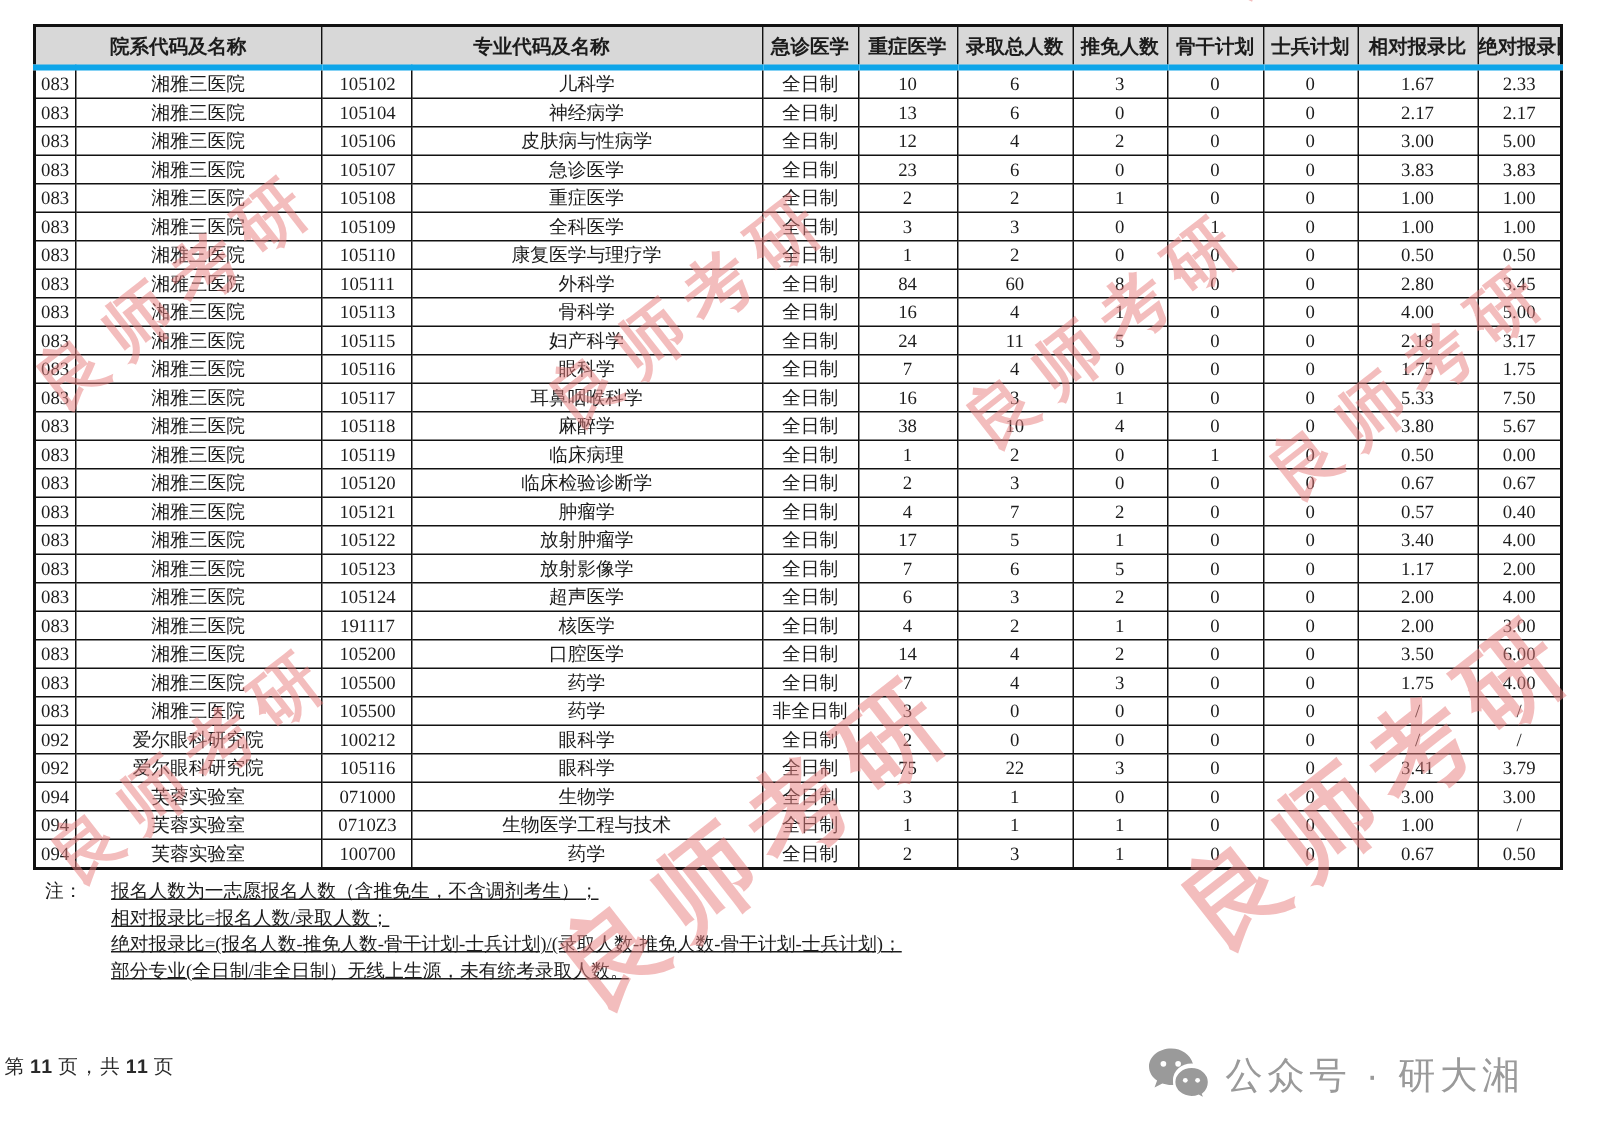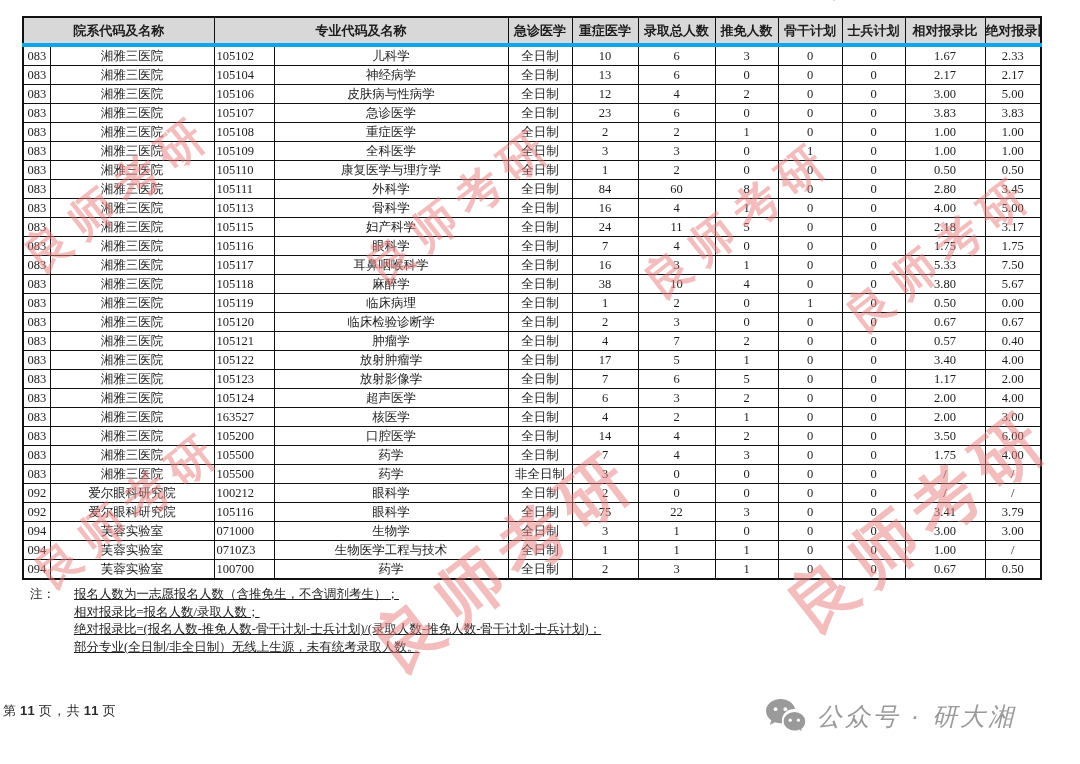--- a/index.html
+++ b/index.html
@@ -23,21 +23,21 @@
   }
   .stat-table thead th{
     background:#d8d8d8;
     font-weight:bold;font-size:13px;height:25px;
     border-bottom:4px solid #0ea5e9;
   }
   .stat-table{border:2px solid #111;}
   .stat-table tbody td{
     font-size:12.5px;height:18px;line-height:18px;
   }
-  .stat-table td.code-cell{text-align:left;padding-left:2px;}
+  .stat-table td.code-cell{text-align:center;padding-left:2px;}
   
   .notes{
     position:absolute;left:30px;top:586px;width:900px;z-index:1;
     font-size:12.5px;line-height:17.6px;
   }
   .notes-label{position:absolute;left:0;top:0;}
   .notes-lines{margin-left:44px;text-decoration:underline;}
   
   .page-footer{
     position:absolute;left:0;top:702px;width:988px;
@@ -46,21 +46,21 @@
   .page-footer b{font-family:"Liberation Sans","DejaVu Sans",sans-serif;font-size:13px;}
   .page-footer span{margin:0 3px;}
   
   .wechat-badge{
     position:absolute;right:64px;top:698px;z-index:2;
     display:flex;align-items:center;gap:10px;
     color:#939393;
   }
   .wechat-label{
     font-family:"Liberation Sans","DejaVu Sans",sans-serif;
-    font-size:25px;letter-spacing:3px;color:#9a9a9a;font-style:italic;
+    font-size:25px;letter-spacing:3px;color:#9a9a9a;
   }
   
   .wm{
     position:absolute;z-index:5;pointer-events:none;
     white-space:nowrap;letter-spacing:10px;opacity:0.5;
     transform:rotate(-38deg);transform-origin:left center;
     font-family:"Liberation Sans","DejaVu Sans",sans-serif;
     font-weight:bold;
   }
 </style>
@@ -359,21 +359,21 @@
         <td>3</td>
         <td>2</td>
         <td>0</td>
         <td>0</td>
         <td>2.00</td>
         <td>4.00</td>
       </tr>
       <tr>
         <td>083</td>
         <td>湘雅三医院</td>
-        <td class="code-cell">163527</td>
+        <td class="code-cell">191117</td>
         <td>核医学</td>
         <td>全日制</td>
         <td>4</td>
         <td>2</td>
         <td>1</td>
         <td>0</td>
         <td>0</td>
         <td>2.00</td>
         <td>3.00</td>
       </tr>

